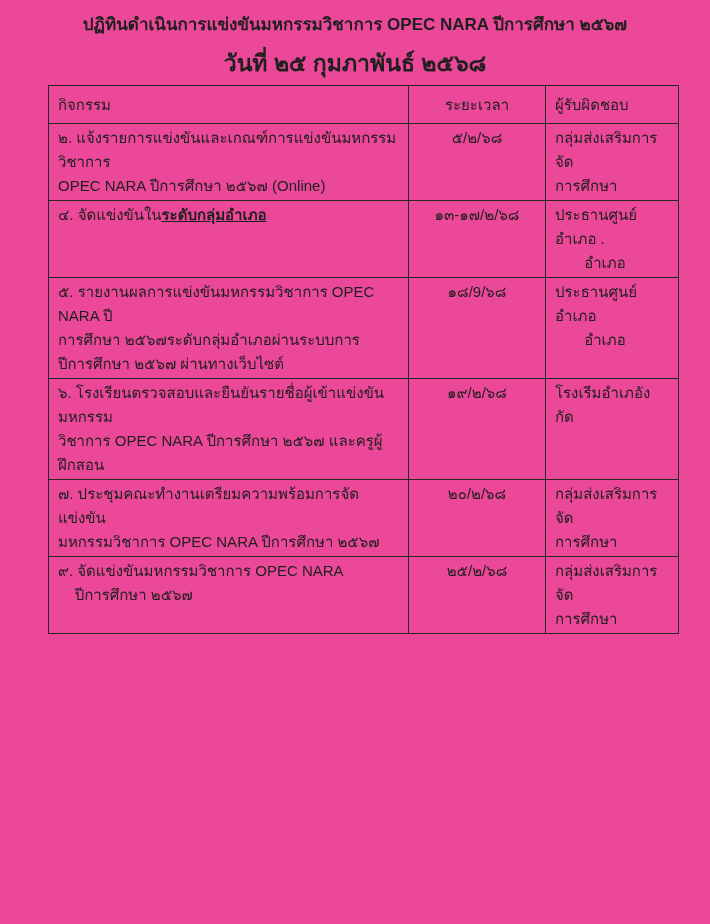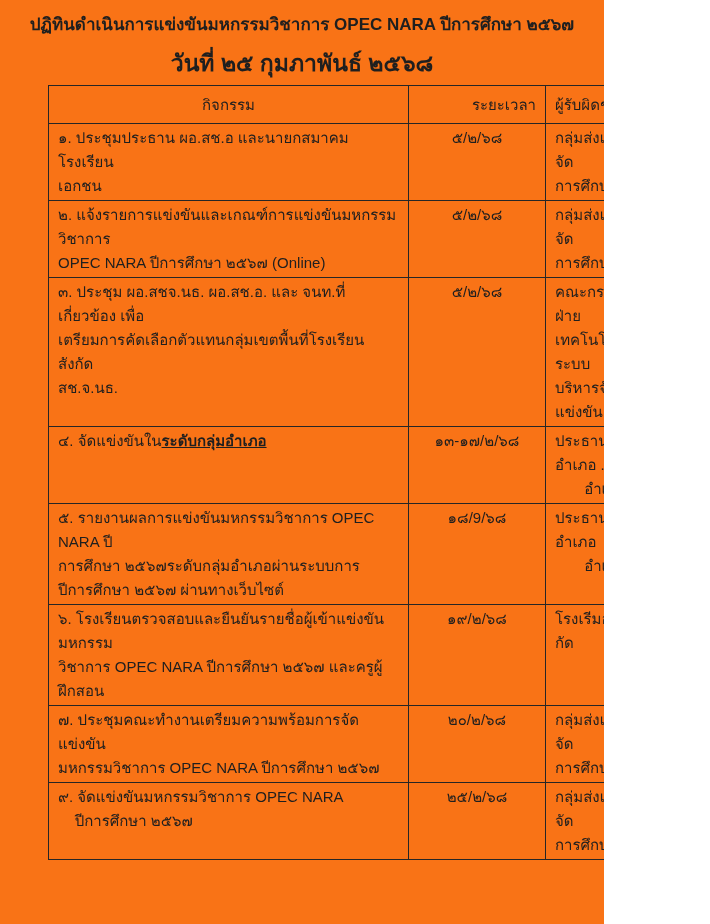--- a/index.html
+++ b/index.html
@@ -1,21 +1,21 @@
 <!DOCTYPE html>
 <html><head>
 <meta charset="utf-8">
 <style>
   html,body { margin:0; padding:0; }
   body {
     width:710px; height:924px; background:#ffffff;
     font-family:"Liberation Sans","DejaVu Sans",sans-serif;
     color:#1f1f1f;
   }
-  .page { position:relative; width:604px; height:924px; overflow:hidden; background:#f97316; }
+  .page { position:relative; width:710px; height:924px; overflow:hidden; background:#ec4899; }
   .doc-title {
     text-align:center; font-weight:bold; font-size:17px;
     padding-top:13px; line-height:24px;
   }
   .doc-subtitle {
     text-align:center; font-weight:bold; font-size:23px;
     margin-top:14px; line-height:24px;
   }
   table.schedule {
     border-collapse:collapse; table-layout:fixed;
@@ -23,22 +23,22 @@
   }
   .schedule th, .schedule td {
     border:1.5px solid #262626;
     vertical-align:top;
     padding:2px 9px;
     font-size:15px; line-height:24px;
     font-weight:normal;
     overflow:hidden;
   }
   .schedule th { vertical-align:middle; height:33px; }
-  .h-act  { text-align:center; }
-  .h-dur  { text-align:right;margin-left:36px; }
+  .h-act  { text-align:left; }
+  .h-dur  { text-align:center;margin-left:36px; }
   .h-resp { text-align:left; }
   .c-act  { white-space:pre-wrap; text-align:left; }
   .c-dur  { text-align:center; }
   .c-resp { white-space:pre-wrap; text-align:left; }
   .emph   { font-weight:bold; text-decoration:underline; }
 </style>
 </head>
 <body>
 
 <div class="page">
@@ -53,42 +53,26 @@
       <col style="width:133px">
     </colgroup>
     <thead>
       <tr>
         <th class="h-act">กิจกรรม</th>
         <th class="h-dur">ระยะเวลา</th>
         <th class="h-resp">ผู้รับผิดชอบ</th>
       </tr>
     </thead>
     <tbody>
-      <tr style="height:46px">
-        <td class="c-act">๑. ประชุมประธาน ผอ.สช.อ และนายกสมาคมโรงเรียน
-เอกชน</td>
-        <td class="c-dur">๕/๒/๖๘</td>
-        <td class="c-resp">กลุ่มส่งเสริมการจัด
-การศึกษา</td>
-      </tr>
       <tr style="height:75px">
         <td class="c-act">๒. แจ้งรายการแข่งขันและเกณฑ์การแข่งขันมหกรรมวิชาการ
 OPEC NARA ปีการศึกษา ๒๕๖๗ (Online)</td>
         <td class="c-dur">๕/๒/๖๘</td>
         <td class="c-resp">กลุ่มส่งเสริมการจัด
 การศึกษา</td>
-      </tr>
-      <tr style="height:74px">
-        <td class="c-act">๓. ประชุม ผอ.สชจ.นธ. ผอ.สช.อ. และ จนท.ที่เกี่ยวข้อง เพื่อ
-เตรียมการคัดเลือกตัวแทนกลุ่มเขตพื้นที่โรงเรียนสังกัด
-สช.จ.นธ.</td>
-        <td class="c-dur">๕/๒/๖๘</td>
-        <td class="c-resp">คณะกรรมการฝ่าย
-เทคโนโลยีและระบบ
-บริหารจัดการแข่งขัน</td>
       </tr>
       <tr style="height:71px">
         <td class="c-act"><span>๔. จัดแข่งขันใน</span><span class="emph">ระดับกลุ่มอำเภอ</span></td>
         <td class="c-dur">๑๓-๑๗/๒/๖๘</td>
         <td class="c-resp">ประธานศูนย์อำเภอ .
        อำเภอ</td>
       </tr>
       <tr style="height:75px">
         <td class="c-act">๕. รายงานผลการแข่งขันมหกรรมวิชาการ OPEC NARA ปี
 การศึกษา ๒๕๖๗ระดับกลุ่มอำเภอผ่านระบบการ

